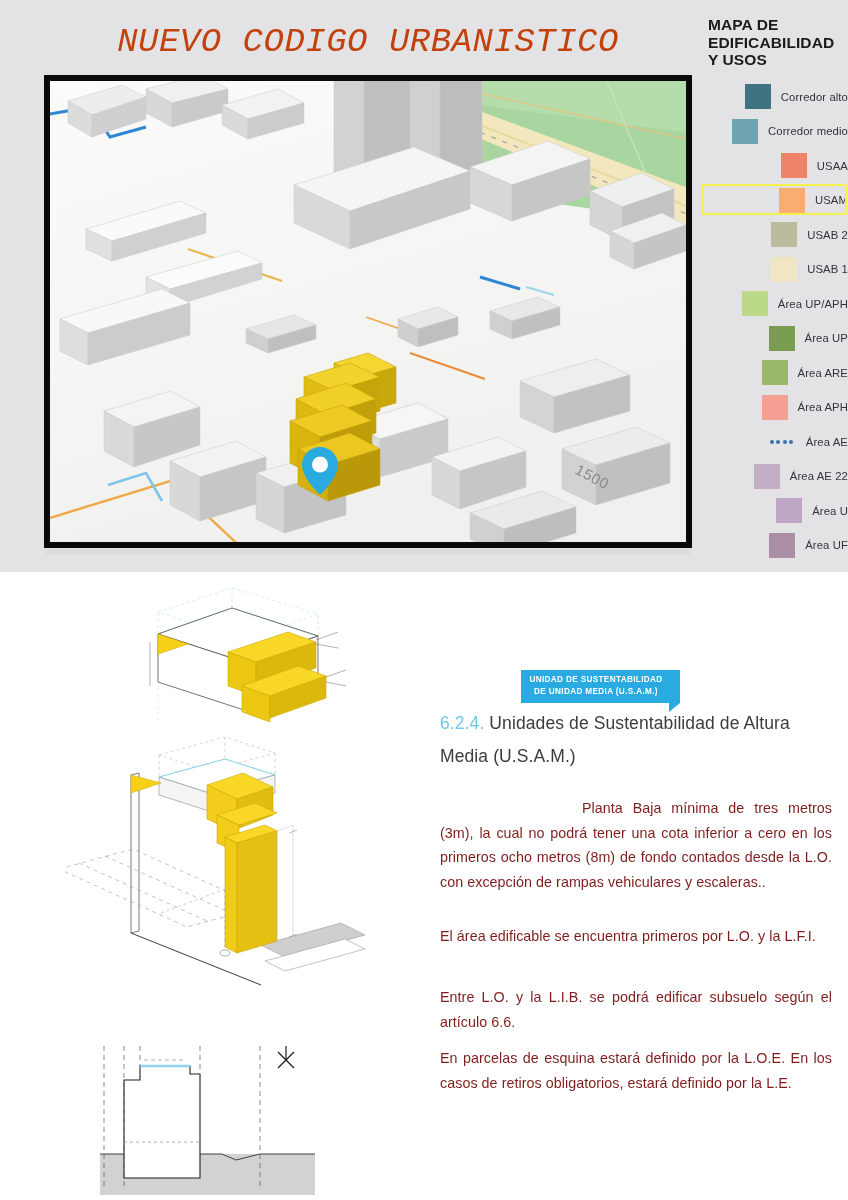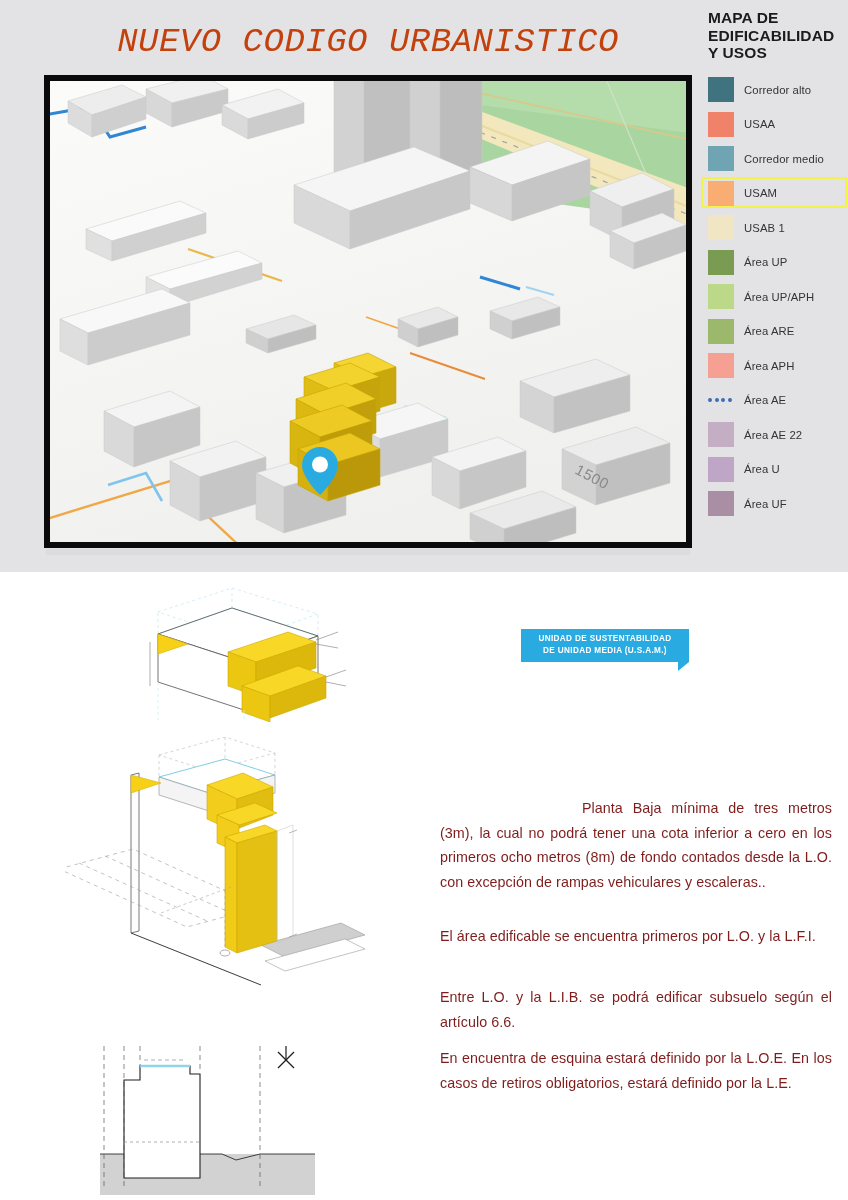--- a/index.html
+++ b/index.html
@@ -43,25 +43,25 @@
     position:absolute;left:250px;top:364px;width:40px;height:52px;
   }
 
   
   .legend{
     position:absolute;left:708px;top:8px;width:140px;
   }
   .legend-title{
     font-size:15.5px;font-weight:700;color:#1b1b1b;line-height:1.13;
     letter-spacing:0.1px;
-    margin:1px 0 11px 0;
+    margin:8px 0 11px 0;
   }
   .legend-list{list-style:none;margin:0;padding:0;}
   .legend-row{
-    display:flex;align-items:center;height:34.5px;position:relative;
+    display:flex;align-items:center;height:34.5px;position:relative;justify-content:flex-end;
   }
   .legend-row.highlight::after{
     content:"";position:absolute;left:-7px;top:1px;
     width:146px;height:31px;
     border:2.5px solid #f2f24a;border-radius:2px;box-sizing:border-box;
     pointer-events:none;
   }
   .swatch{
     width:26px;height:25px;flex:0 0 26px;margin-right:10px;
   }
@@ -82,21 +82,22 @@
     position:absolute;left:0;top:572px;width:848px;height:628px;background:#ffffff;
   }
   .diagrams{position:absolute;left:0;top:0;width:420px;height:628px;}
   .textcol{position:absolute;left:428px;top:0;width:420px;height:628px;}
 
   .callout{
     position:absolute;
     background:#29abe2;color:#ffffff;
     font-size:8.2px;font-weight:700;letter-spacing:0.35px;
     text-align:center;line-height:1.45;
-    padding:4px 9px 5px 9px;
+    padding:4px 9px 5px 0;
+    margin-top:41px;
   }
   .callout::after{
     content:"";position:absolute;right:0;bottom:-9px;
     border-left:0 solid transparent;
     border-right:11px solid transparent;
     border-top:9px solid #29abe2;
   }
   .callout-main{ left:521px; top:629px; width:150px; }
 
   .gray-tag{
@@ -452,42 +453,46 @@
         <div>MAPA DE</div>
         <div>EDIFICABILIDAD</div>
         <div>Y USOS</div>
       </div>
       <ul class="legend-list">
         <li class="legend-row">
           <span class="swatch" style="background:#3f7380"></span>
           <span class="legend-label">Corredor alto</span>
         </li>
         <li class="legend-row">
+          <span class="swatch" style="background:#6fa5b2"></span>
+          <span class="legend-label">Corredor medio</span>
+        </li>
+        <li class="legend-row">
           <span class="swatch" style="background:#ef8269"></span>
           <span class="legend-label">USAA</span>
-        </li>
-        <li class="legend-row">
-          <span class="swatch" style="background:#6fa5b2"></span>
-          <span class="legend-label">Corredor medio</span>
         </li>
         <li class="legend-row highlight">
           <span class="swatch" style="background:#f9ad72"></span>
           <span class="legend-label">USAM</span>
         </li>
         <li class="legend-row">
+          <span class="swatch" style="background:#bbbb9e"></span>
+          <span class="legend-label">USAB 2</span>
+        </li>
+        <li class="legend-row">
           <span class="swatch" style="background:#f0e6c4"></span>
           <span class="legend-label">USAB 1</span>
         </li>
         <li class="legend-row">
+          <span class="swatch" style="background:#bcd98a"></span>
+          <span class="legend-label">Área UP/APH</span>
+        </li>
+        <li class="legend-row">
           <span class="swatch" style="background:#7a9b52"></span>
           <span class="legend-label">Área UP</span>
-        </li>
-        <li class="legend-row">
-          <span class="swatch" style="background:#bcd98a"></span>
-          <span class="legend-label">Área UP/APH</span>
         </li>
         <li class="legend-row">
           <span class="swatch" style="background:#9cb86a"></span>
           <span class="legend-label">Área ARE</span>
         </li>
         <li class="legend-row">
           <span class="swatch" style="background:#f5a093"></span>
           <span class="legend-label">Área APH</span>
         </li>
         <li class="legend-row">
@@ -668,20 +673,24 @@
       </svg>
 
     </div>
 
     <div class="textcol">
       <div class="callout callout-main" style="left:93px;top:57px;">
         <div>UNIDAD DE SUSTENTABILIDAD</div>
         <div>DE UNIDAD MEDIA (U.S.A.M.)</div>
       </div>
 
+      <h2 class="section-head">
+        <span class="section-num">6.2.4.</span>
+        <span>Unidades de Sustentabilidad de Altura Media (U.S.A.M.)</span>
+      </h2>
 
       <p class="para p1">Planta Baja mínima de tres metros (3m), la cual no podrá tener una cota inferior a cero en los primeros ocho metros (8m) de fondo contados desde la L.O. con excepción de rampas vehiculares y escaleras..</p>
       <p class="para p2">El área edificable se encuentra primeros por L.O. y la L.F.I.</p>
       <p class="para p3">Entre L.O. y la L.I.B. se podrá edificar subsuelo según el artículo 6.6.</p>
-      <p class="para p4">En encuentra de esquina estará definido por la L.O.E. En los casos de retiros obligatorios, estará definido por la L.E.</p>
+      <p class="para p4">En parcelas de esquina estará definido por la L.O.E. En los casos de retiros obligatorios, estará definido por la L.E.</p>
     </div>
   </div>
 </div>
 
 </body></html>

